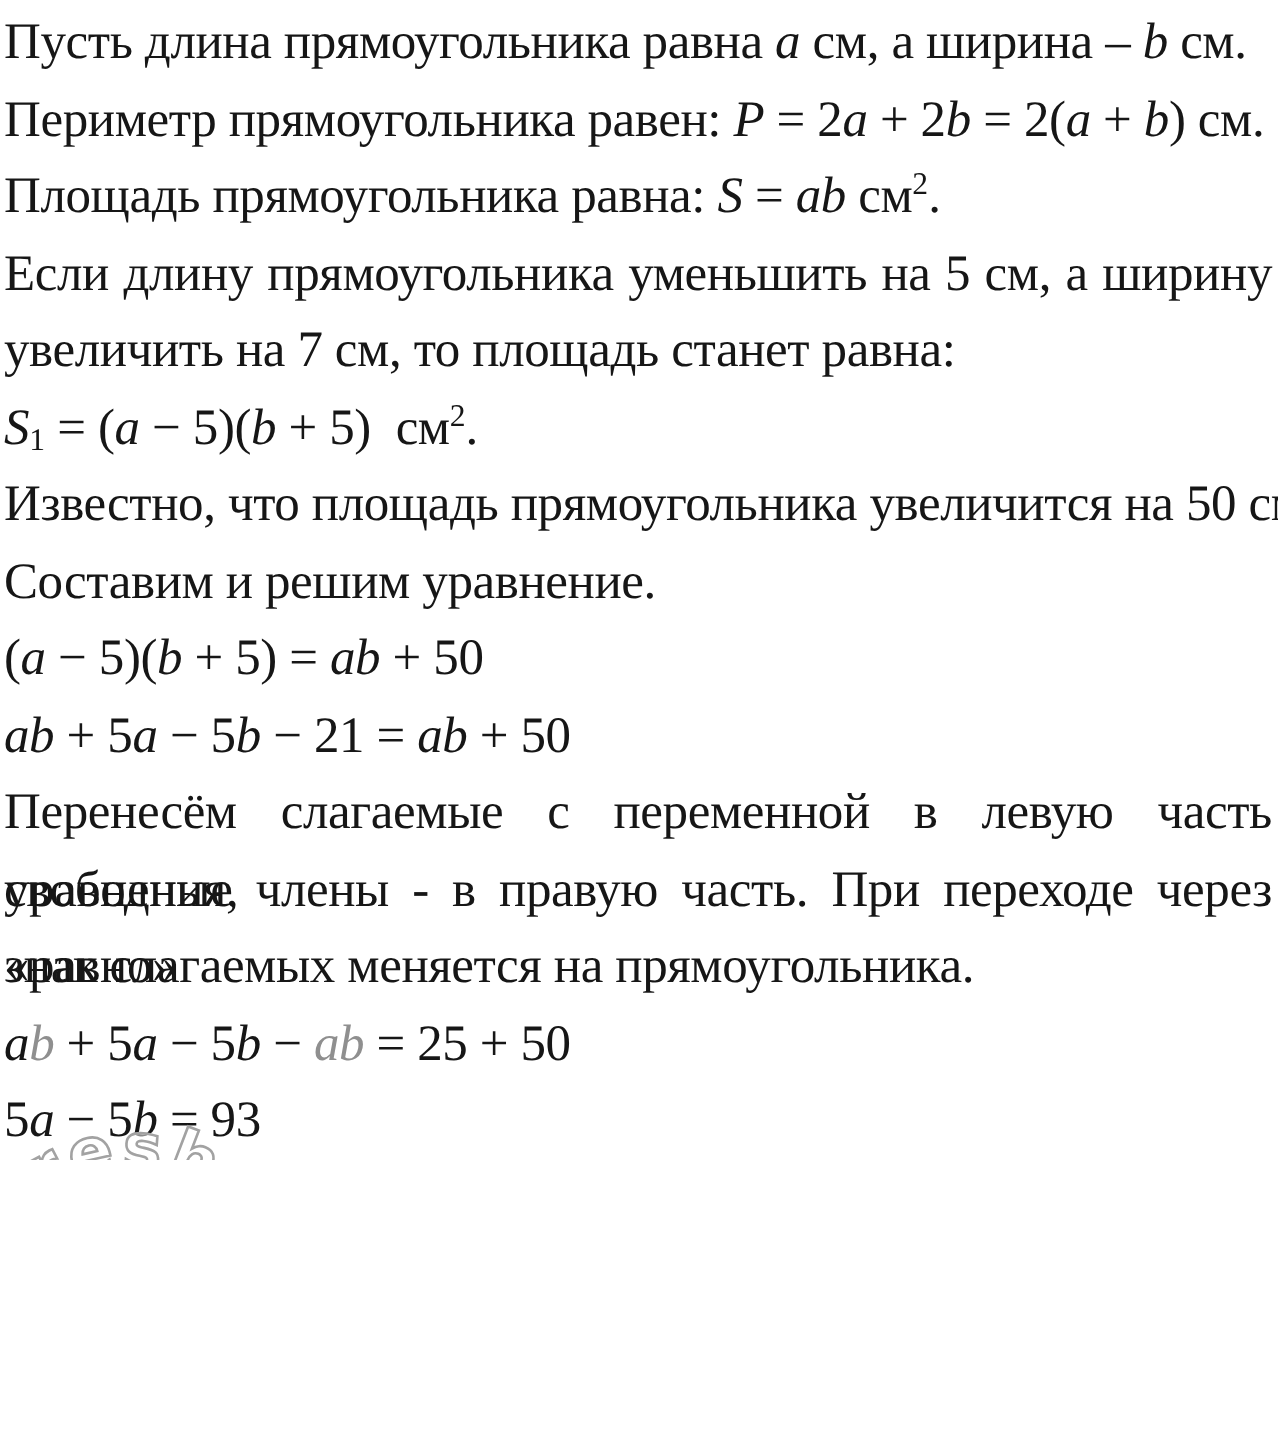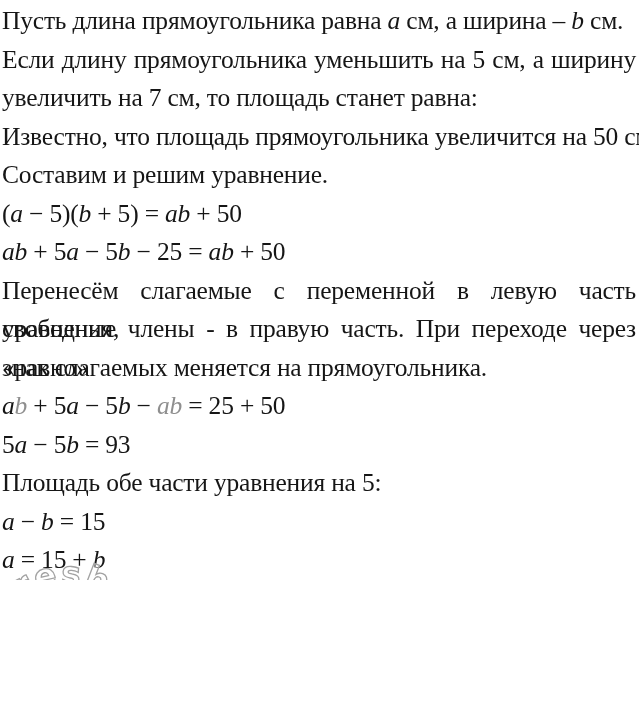--- a/index.html
+++ b/index.html
@@ -72,26 +72,29 @@
     stroke-width: 1.3;
   }
 </style>
 </head>
 <body>
 
 <div class="page">
 
   <div class="doc" id="doc">
       <div class="line"><span class="run-r">Пусть длина прямоугольника равна </span><span class="run-i">a</span><span class="run-r"> см, а ширина – </span><span class="run-i">b</span><span class="run-r"> см.</span></div>
+      <div class="line"><span class="run-r">Периметр прямоугольника равен: </span><span class="run-i">P</span><span class="run-r"> = 2</span><span class="run-i">a</span><span class="run-r"> + 2</span><span class="run-i">b</span><span class="run-r"> = 2(</span><span class="run-i">a</span><span class="run-r"> + </span><span class="run-i">b</span><span class="run-r">) см.</span></div>
+      <div class="line"><span class="run-r">Площадь прямоугольника равна: </span><span class="run-i">S</span><span class="run-r"> = </span><span class="run-i">ab</span><span class="run-r"> см</span><span class="run-sup">2</span><span class="run-r">.</span></div>
       <div class="line justify"><span class="run-r">Если длину прямоугольника уменьшить на 5 см, а ширину</span></div>
       <div class="line"><span class="run-r">увеличить на 7 см, то площадь станет равна:</span></div>
+      <div class="line"><span class="run-i">S</span><span class="run-sub">1</span><span class="run-r"> = (</span><span class="run-i">a</span><span class="run-r"> − 5)(</span><span class="run-i">b</span><span class="run-r"> + 5)&nbsp; см</span><span class="run-sup">2</span><span class="run-r">.</span></div>
       <div class="line"><span class="run-r">Известно, что площадь прямоугольника увеличится на 50 см</span></div>
       <div class="line"><span class="run-r">Составим и решим уравнение.</span></div>
       <div class="line"><span class="run-r">(</span><span class="run-i">a</span><span class="run-r"> − 5)(</span><span class="run-i">b</span><span class="run-r"> + 5) = </span><span class="run-i">ab</span><span class="run-r"> + 50</span></div>
-      <div class="line"><span class="run-i">ab</span><span class="run-r"> + 5</span><span class="run-i">a</span><span class="run-r"> − 5</span><span class="run-i">b</span><span class="run-r"> − 25 = </span><span class="run-i">ab</span><span class="run-r"> + 50</span></div>
+      <div class="line"><span class="run-i">ab</span><span class="run-r"> + 5</span><span class="run-i">a</span><span class="run-r"> − 5</span><span class="run-i">b</span><span class="run-r"> − 21 = </span><span class="run-i">ab</span><span class="run-r"> + 50</span></div>
       <div class="line justify"><span class="run-r">Перенесём слагаемые с переменной в левую часть уравнения,</span></div>
       <div class="line justify"><span class="run-r">свободные члены - в правую часть. При переходе через «равно»</span></div>
       <div class="line"><span class="run-r">знак слагаемых меняется на прямоугольника.</span></div>
       <div class="line"><span class="run-i">a</span><span class="run-if">b</span><span class="run-r"> + 5</span><span class="run-i">a</span><span class="run-r"> − 5</span><span class="run-i">b</span><span class="run-r"> − </span><span class="run-if">ab</span><span class="run-r"> = 25 + 50</span></div>
       <div class="line"><span class="run-r">5</span><span class="run-i">a</span><span class="run-r"> − 5</span><span class="run-i">b</span><span class="run-r"> = 93</span></div>
       <div class="line"><span class="run-r">Площадь обе части уравнения на 5:</span></div>
       <div class="line"><span class="run-i">a</span><span class="run-r"> − </span><span class="run-i">b</span><span class="run-r"> = 15</span></div>
       <div class="line"><span class="run-i">a</span><span class="run-r"> = 15 + </span><span class="run-i">b</span></div>
     </div>
 

